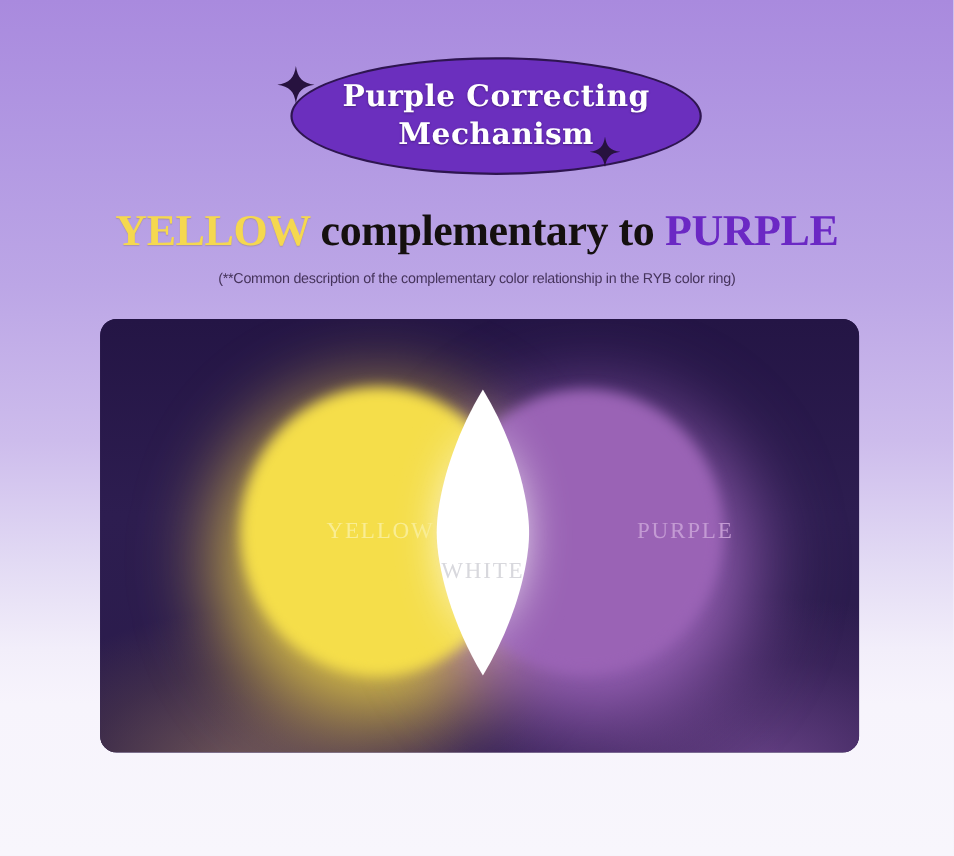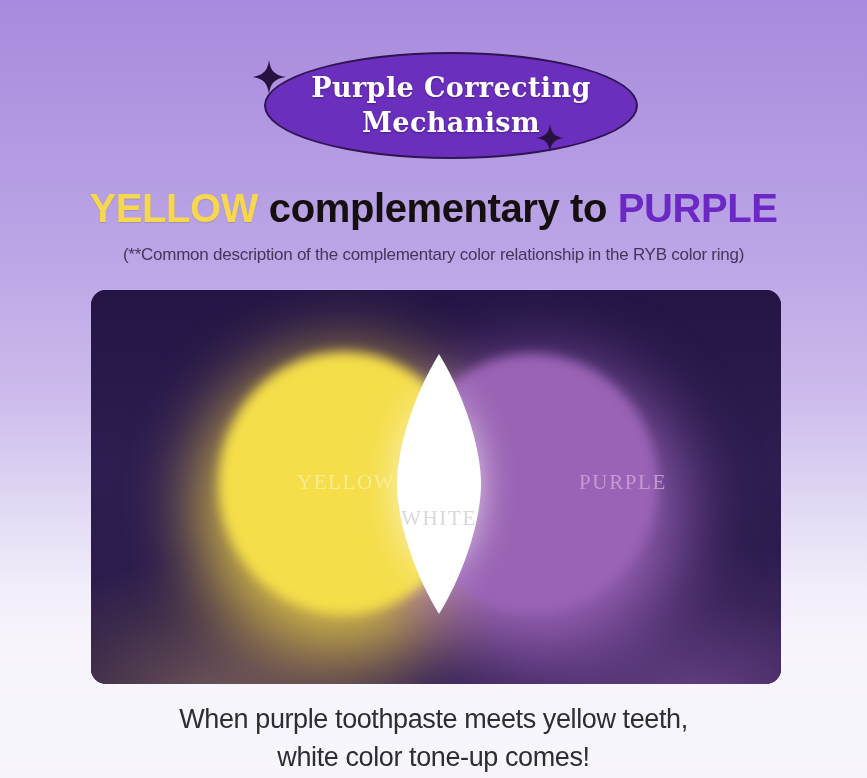--- a/index.html
+++ b/index.html
@@ -73,39 +73,39 @@
   .sparkle-tl { left: 252px; top: 60px; }
   .sparkle-br { left: 536px; top: 124px; width: 28px; height: 28px; }
 
   
   .headline {
     position: absolute;
     left: 0;
     top: 186px;
     width: 867px;
     text-align: center;
-    font-family: Liberation Sans, sans-serif;
+    font-family: Liberation Serif, serif;
     font-weight: bold;
     font-size: 40px;
     letter-spacing: -0.4px;
     white-space: nowrap;
   }
   .hl-yellow { color: #f5d84f; text-shadow: 0 1px 1px rgba(120,90,20,0.25); }
   .hl-mid    { color: #15100f; }
   .hl-purple { color: #6b28c4; }
 
   .subtitle {
     position: absolute;
     left: 0;
     top: 245px;
     width: 867px;
     text-align: center;
     color: #46345c;
     font-family: "Liberation Sans", sans-serif;
-    font-size: 17px;
+    font-size: 13px;
     letter-spacing: -0.25px;
     white-space: nowrap;
   }
 
   
   .panel {
     position: absolute;
     left: 91px;
     top: 290px;
     width: 690px;
@@ -243,16 +243,14 @@
       <svg viewBox="0 0 96 272" width="96" height="272" aria-hidden="true">
         <path d="M48 6 C76 52 90 104 90 136 C90 168 76 220 48 266 C20 220 6 168 6 136 C6 104 20 52 48 6 Z" fill="#ffffff"></path>
       </svg>
     </div>
 
     <div class="zone-label label-yellow">YELLOW</div>
     <div class="zone-label label-white">WHITE</div>
     <div class="zone-label label-purple">PURPLE</div>
   </div>
 
-  <div class="caption">When purple toothpaste meets yellow teeth,
-white color tone-up comes!</div>
 
 </div>
 
 </body></html>

